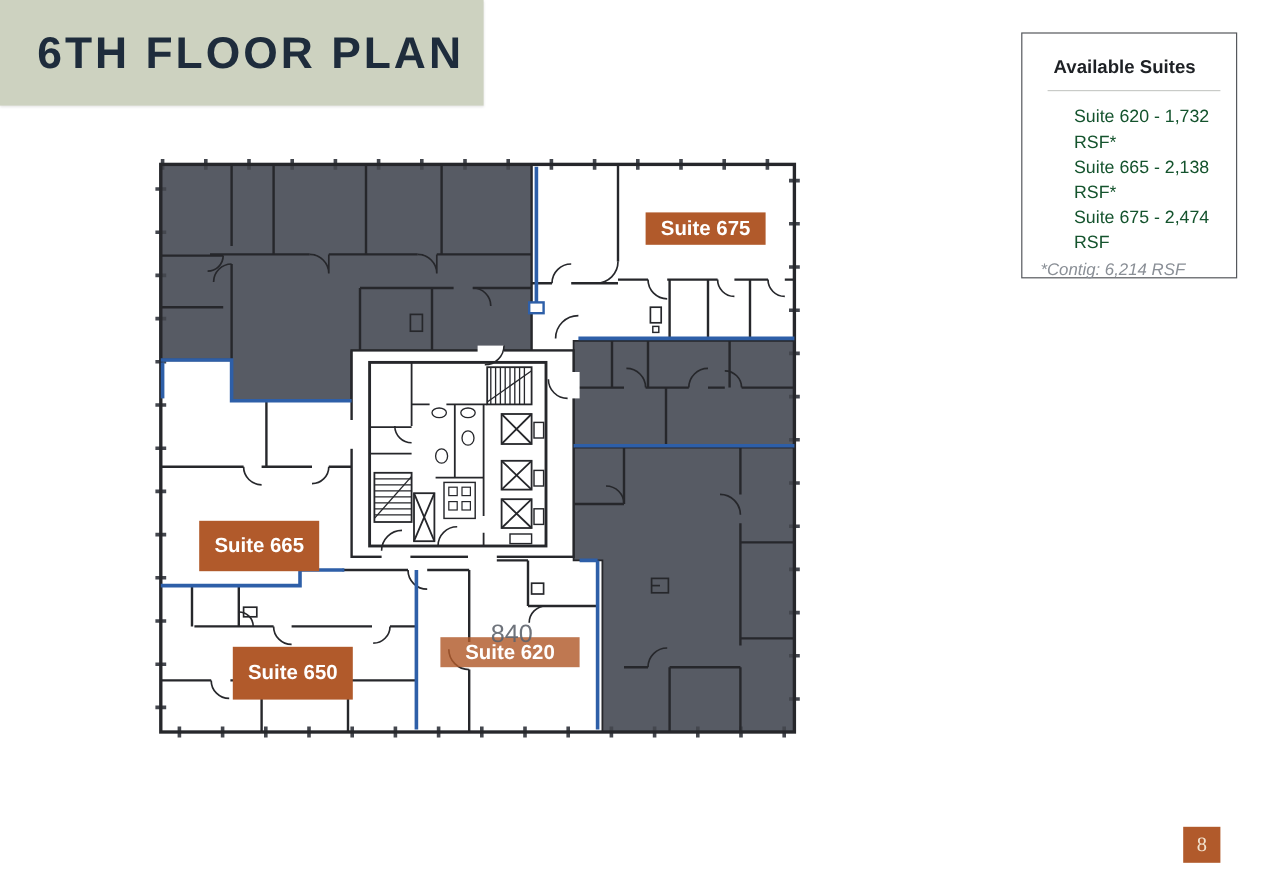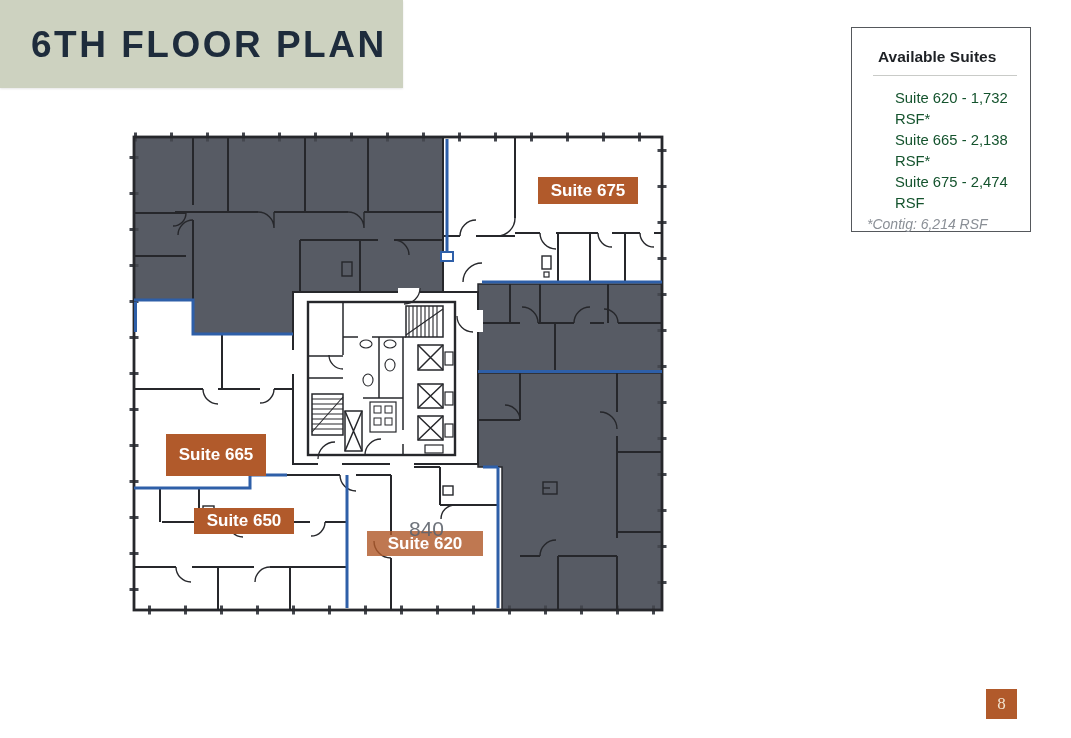--- a/index.html
+++ b/index.html
@@ -57,21 +57,21 @@
   .plan svg{position:absolute;left:0;top:0;}
   .suite-label{
     position:absolute;z-index:2;
     background:var(--accent);
     color:#fff;font-weight:bold;font-size:17px;
     display:flex;align-items:center;justify-content:center;
     white-space:nowrap;
   }
   .label-675{left:538px;top:177px;width:100px;height:27px;}
   .label-665{left:166px;top:410px;width:100px;height:42px;margin-top:24px;}
-  .label-650{left:194px;top:508px;width:100px;height:26px;}
+  .label-650{left:194px;top:539px;width:100px;height:44px;}
   .label-620{left:367px;top:531px;width:116px;height:25px;background:rgba(177,90,43,.82);}
   .ghost-620{
     position:absolute;z-index:3;left:409px;top:517px;
     font-size:21px;color:#5F646D;opacity:.9;
   }
   
   .page-badge{
     position:absolute;left:986px;top:689px;width:31px;height:30px;
     background:var(--accent);
     color:#F2E3CF;font-family:"Liberation Serif", serif;font-size:17px;

